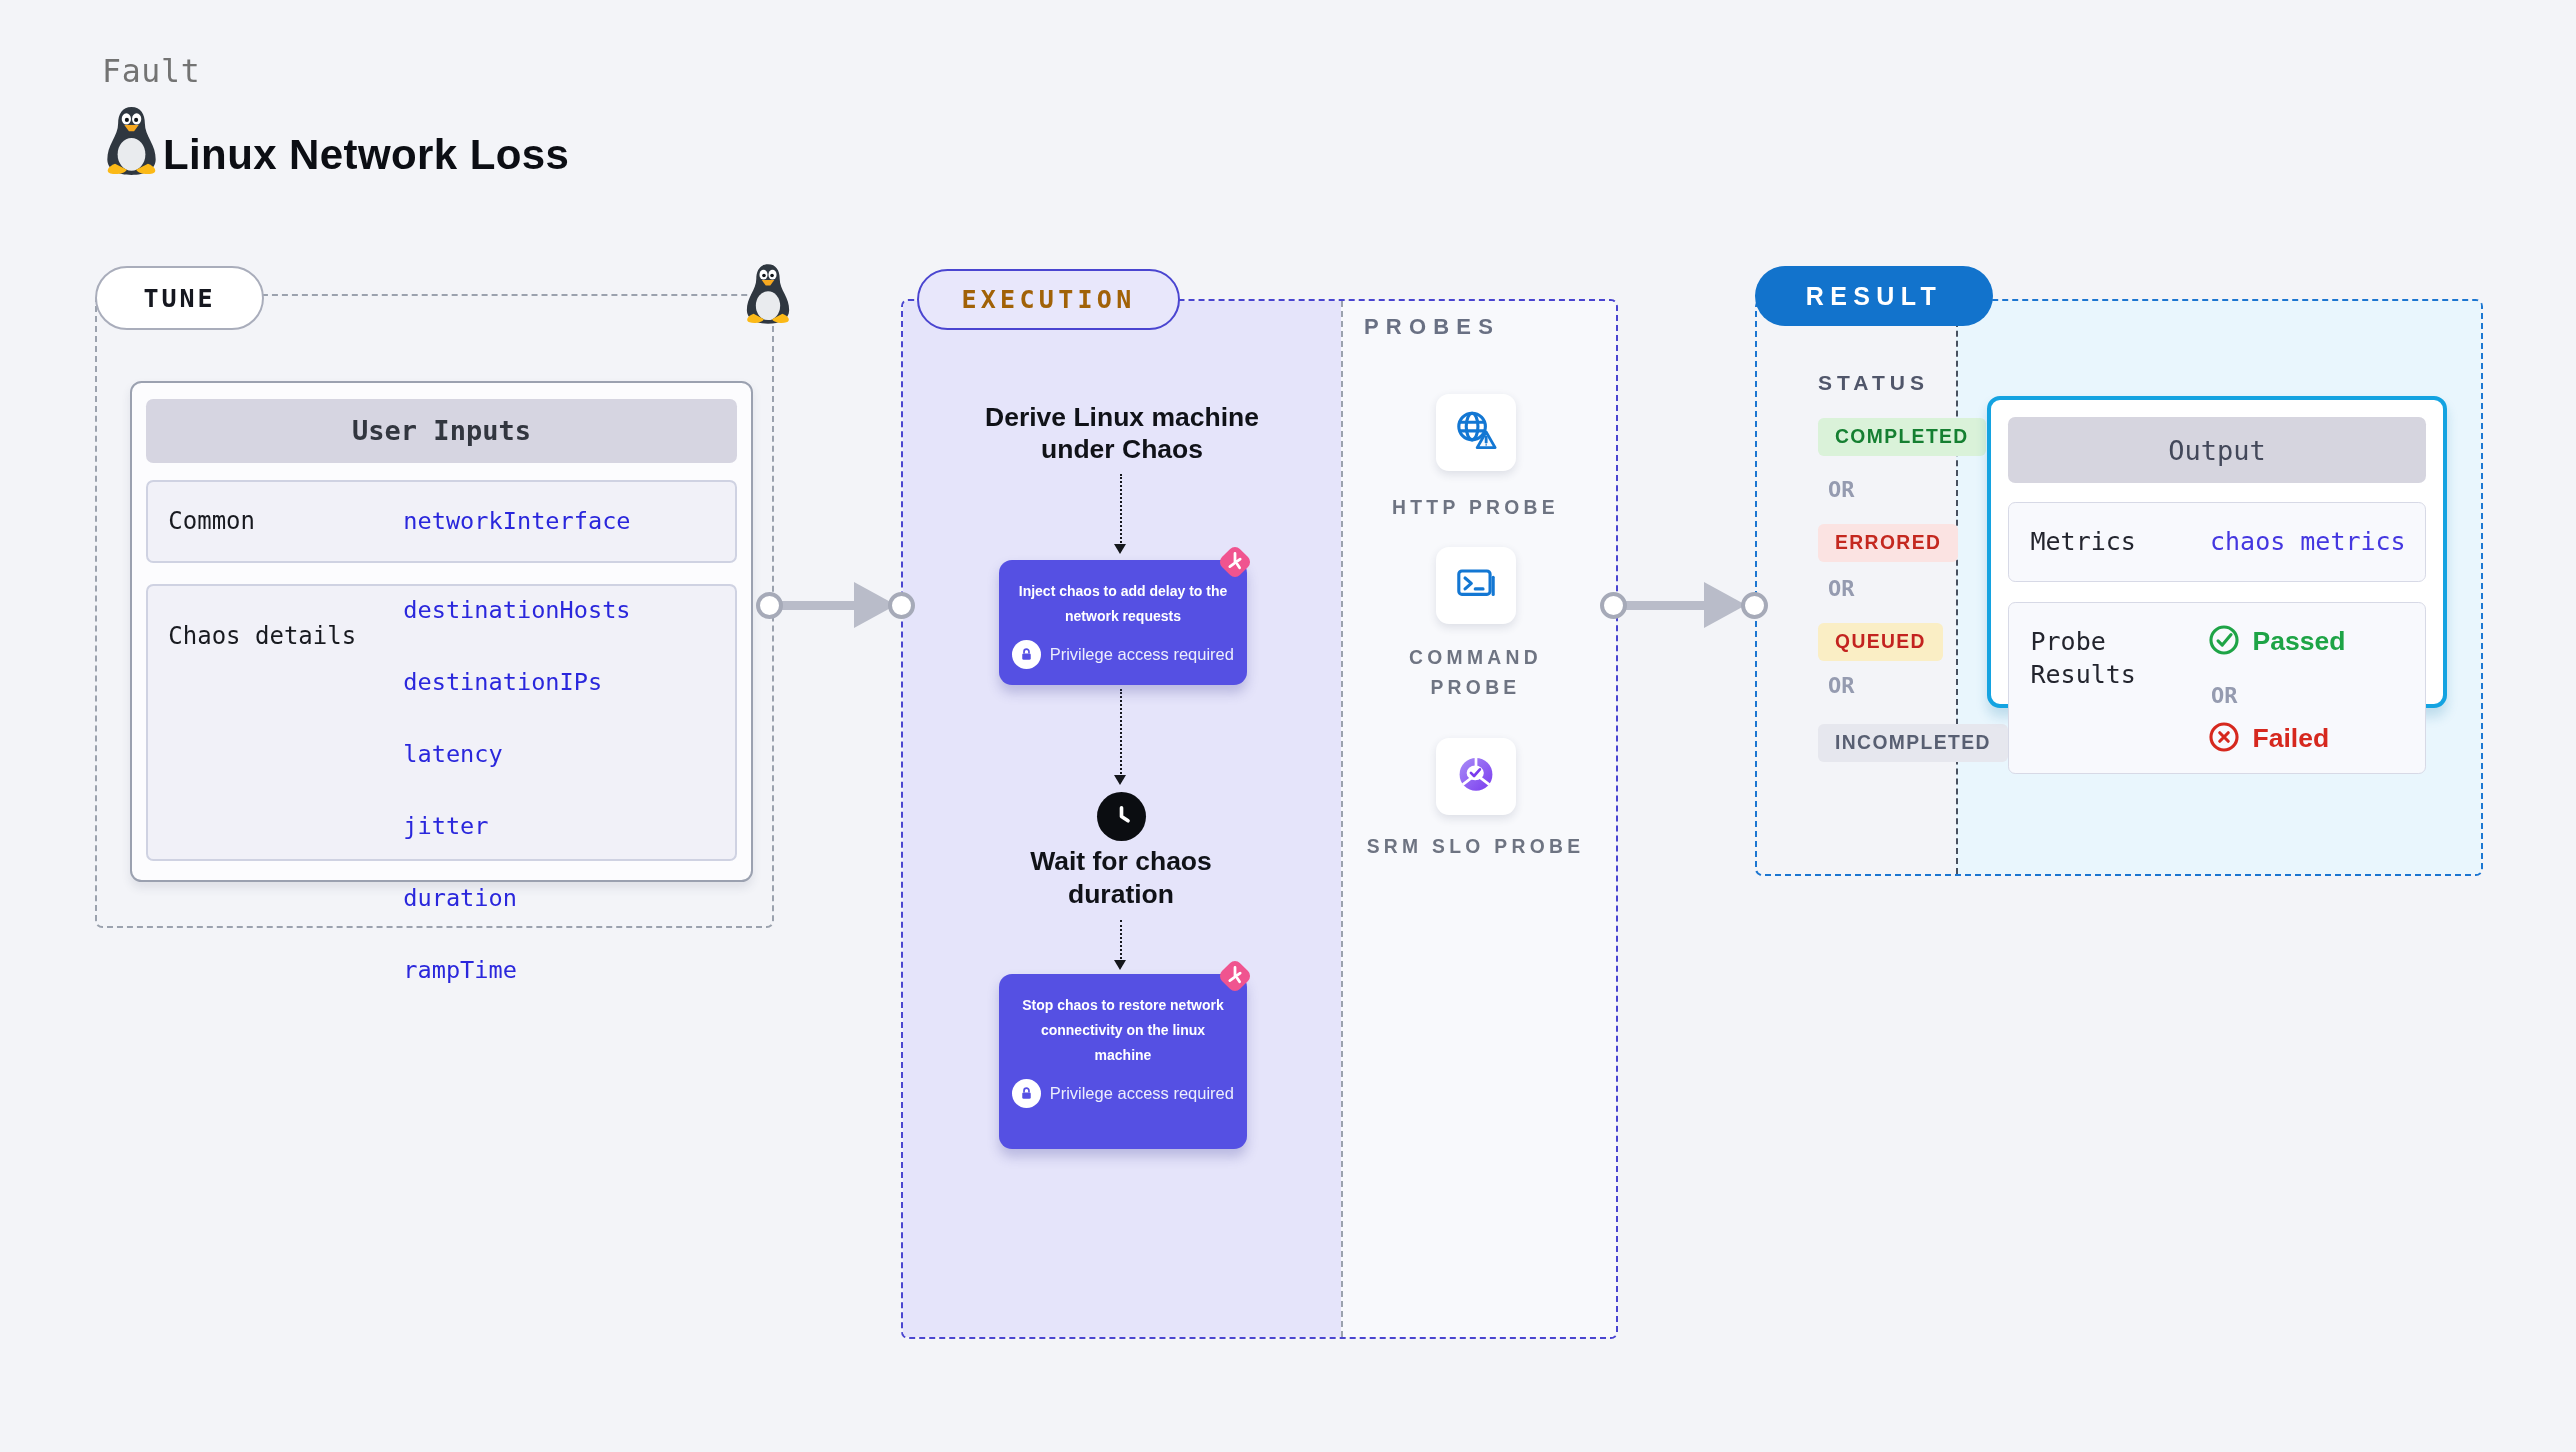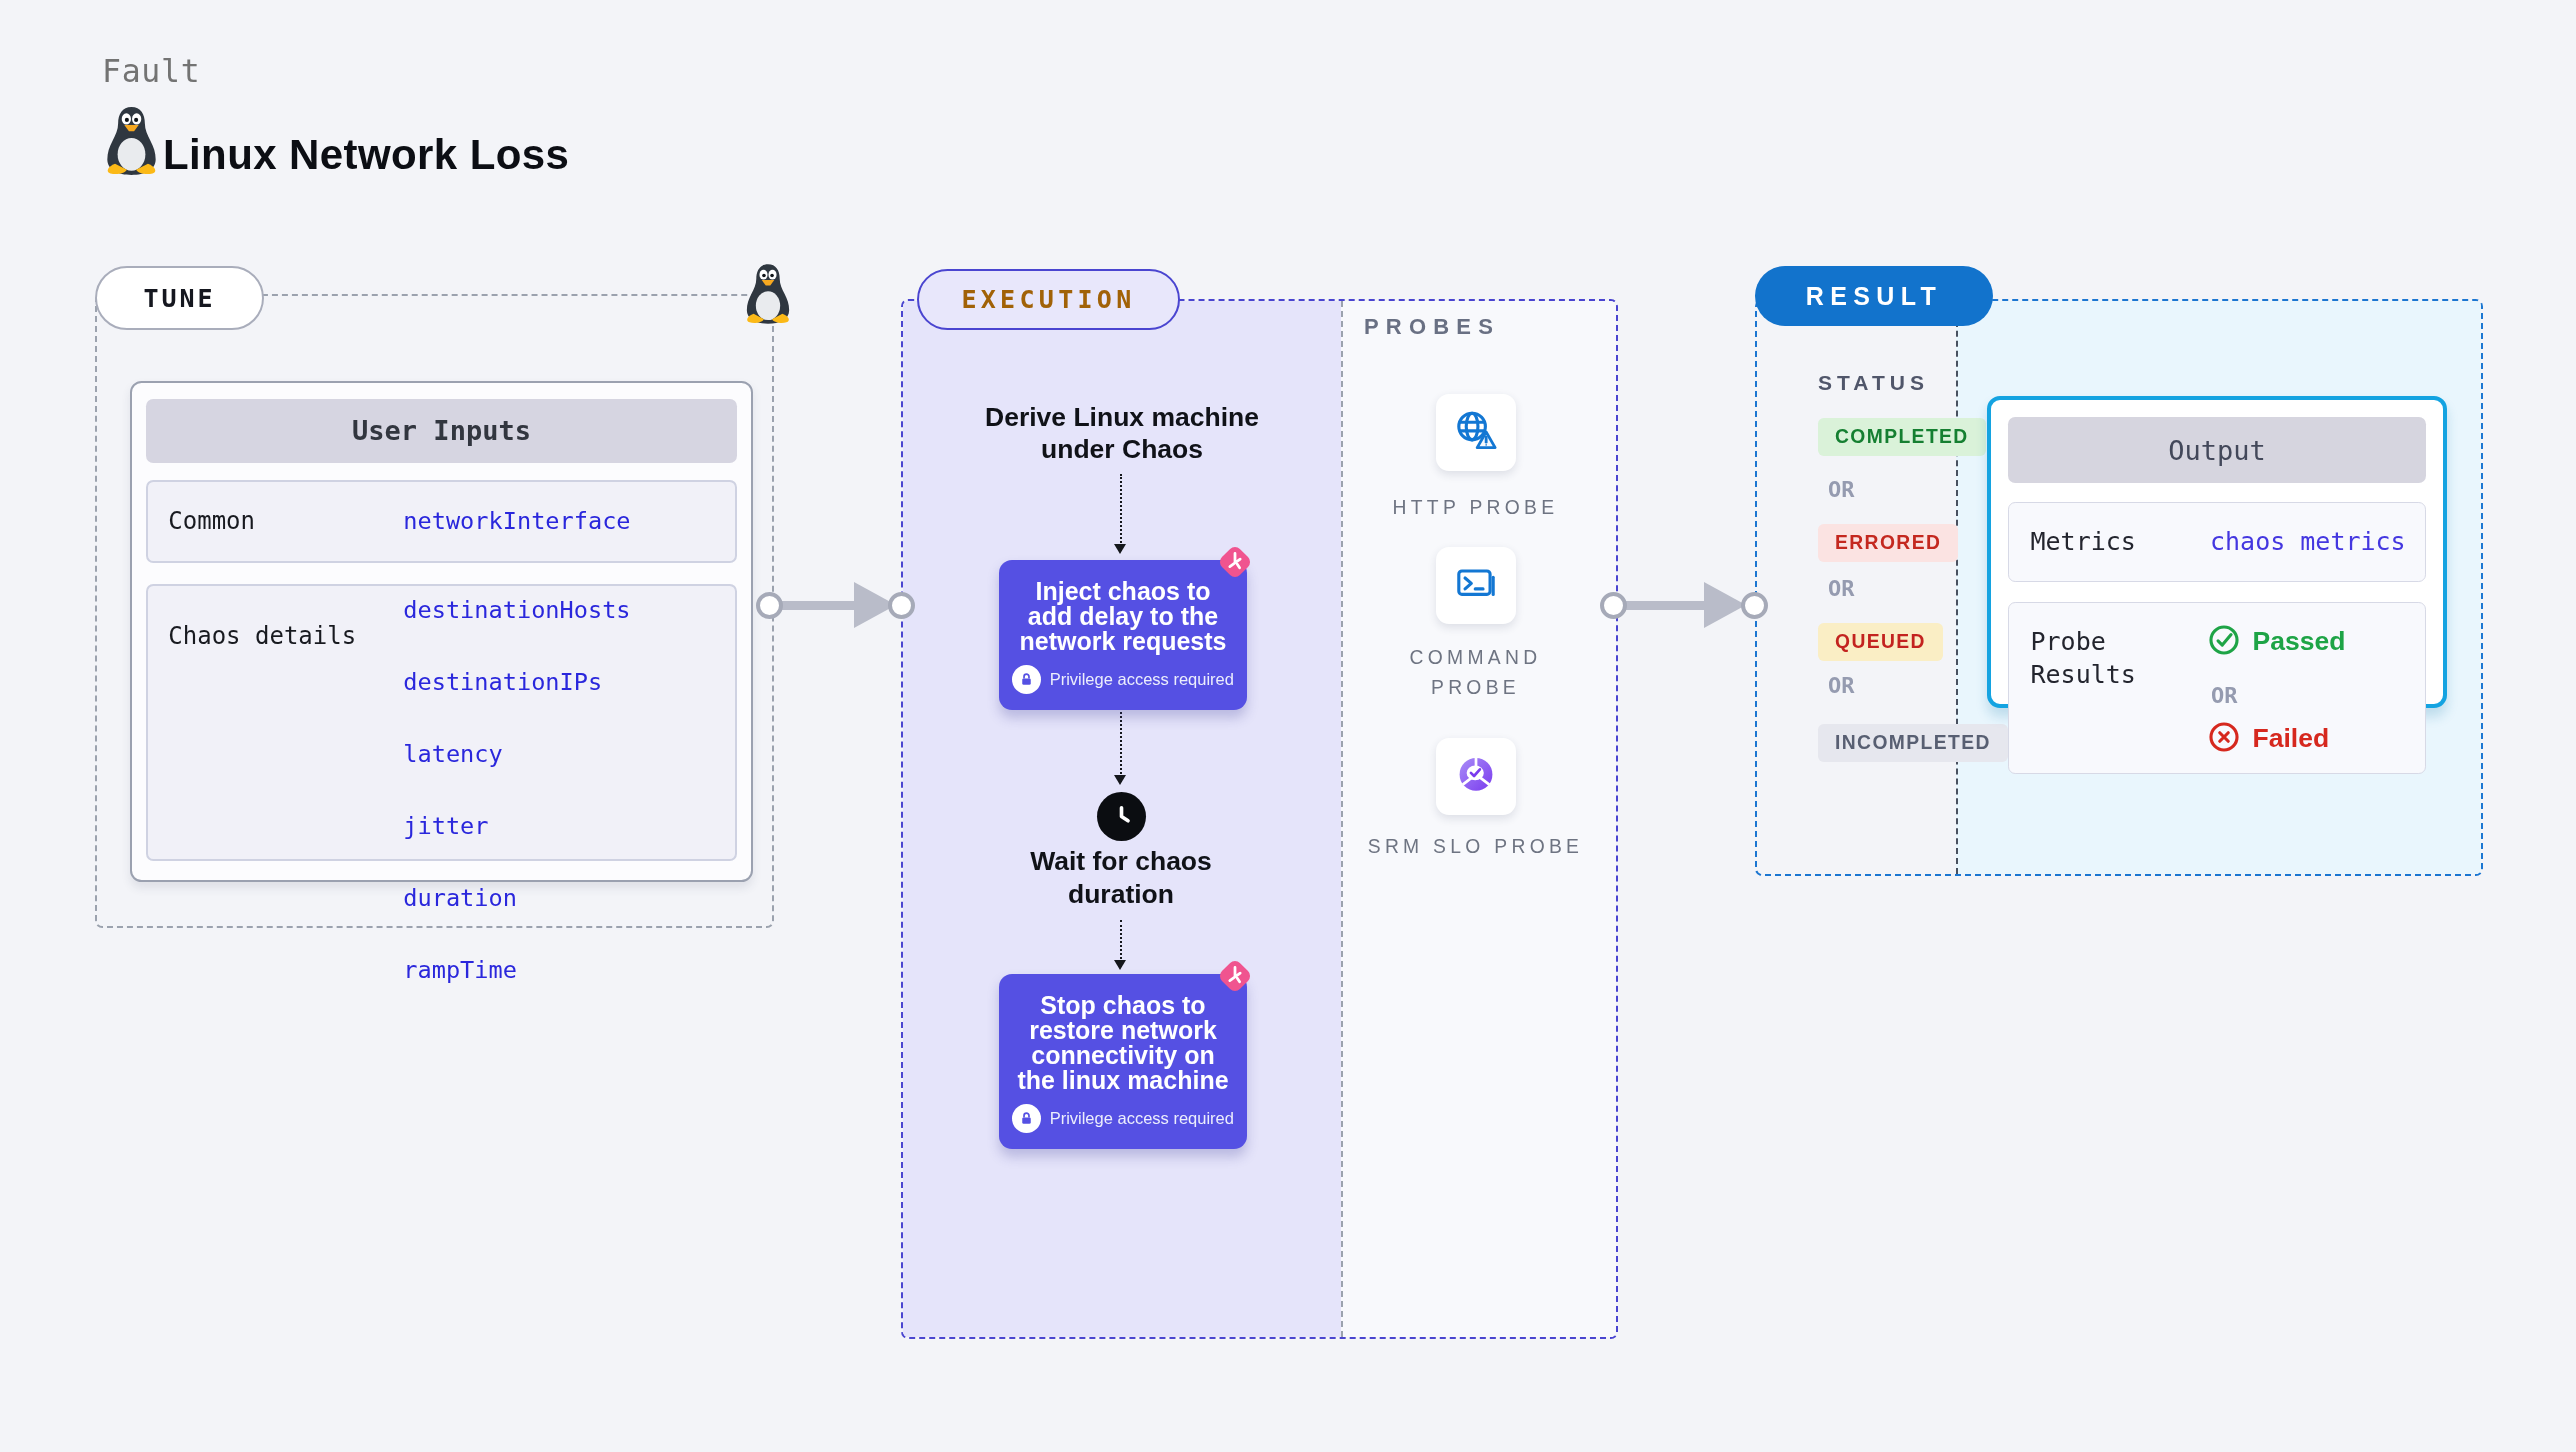--- a/index.html
+++ b/index.html
@@ -52,41 +52,41 @@
   .derive-label{left:950px;top:401px;width:344px;text-align:center;font-size:26.5px;font-weight:bold;color:#101218;line-height:32px;}
   .dotted-arrow{position:absolute;width:0;border-left:2.9px dotted #15171c;}
   .dotted-arrow::after{content:"";position:absolute;left:-7.9px;bottom:-2.9px;width:0;height:0;
         border-left:6.4px solid transparent;border-right:6.4px solid transparent;border-top:10px solid #15171c;}
   .da1{left:1120px;top:474px;height:77px;}
   .da2{left:1120px;top:689px;height:93px;}
   .da3{left:1120px;top:920px;height:47px;}
 
   .chaos-step{position:absolute;width:248px;background:#5550e3;border-radius:13px;color:#fff;text-align:center;
               padding:18.6px 13px 15.8px;box-sizing:border-box;box-shadow:0 7.2px 11.5px rgba(60,60,150,.25);z-index:4;}
-  .chaos-step .step-text{font-size:25px;font-weight:bold;line-height:25px;}
+  .chaos-step .step-text{font-size:14px;font-weight:bold;line-height:25px;}
   .priv-row{margin-top:11.5px;display:flex;align-items:center;justify-content:center;gap:8.6px;}
   .lock-bubble{width:29px;height:29px;border-radius:50%;background:#fff;display:flex;align-items:center;justify-content:center;flex:0 0 auto;}
   .priv-label{font-size:16.5px;color:#eceefc;}
   .inject-box{left:999px;top:560px;min-height:113px;}
   .stop-box{left:999px;top:974px;min-height:175px;}
   .pink-decor{position:absolute;width:46px;height:46px;z-index:5;}
   .pd1{left:1212px;top:539px;}
   .pd2{left:1212px;top:953px;}
 
   .clock-icon{left:1097px;top:792px;width:49px;height:49px;border-radius:50%;background:#0b0d11;display:flex;align-items:center;justify-content:center;}
   .wait-label{left:1003px;top:845px;width:236px;text-align:center;font-size:26.5px;font-weight:bold;color:#101218;line-height:33px;}
 
   
   .probes-label{left:1364px;top:314px;font-size:22px;font-weight:bold;letter-spacing:7.2px;color:#697083;}
   .probe-card{position:absolute;width:80px;height:77px;background:#ffffff;border-radius:13px;
               box-shadow:0 3.6px 8.6px rgba(40,50,80,.12);display:flex;align-items:center;justify-content:center;}
   .pc1{left:1436px;top:394px;}
   .pc2{left:1436px;top:547px;}
   .pc3{left:1436px;top:738px;}
-  .probe-label{position:absolute;left:1361px;width:229px;text-align:center;font-size:19.3px;font-weight:normal;
+  .probe-label{position:absolute;left:1361px;width:229px;text-align:center;font-size:19.3px;font-weight:bold;
                letter-spacing:4.3px;color:#6e7482;line-height:30px;}
   .pl1{top:493px;}
   .pl2{top:643px;}
   .pl3{top:832px;}
 
   
   .result-box{left:1755px;top:299px;width:724px;height:573px;border:2.9px dashed #1b76d1;border-radius:7.2px;display:flex;overflow:hidden;}
   .status-col{width:199px;}
   .output-panel{flex:1;background:#e9f6fd;border-left:2.1px dashed #49505f;}
   .result-badge{left:1755px;top:266px;width:238px;height:60px;background:#1273cc;

